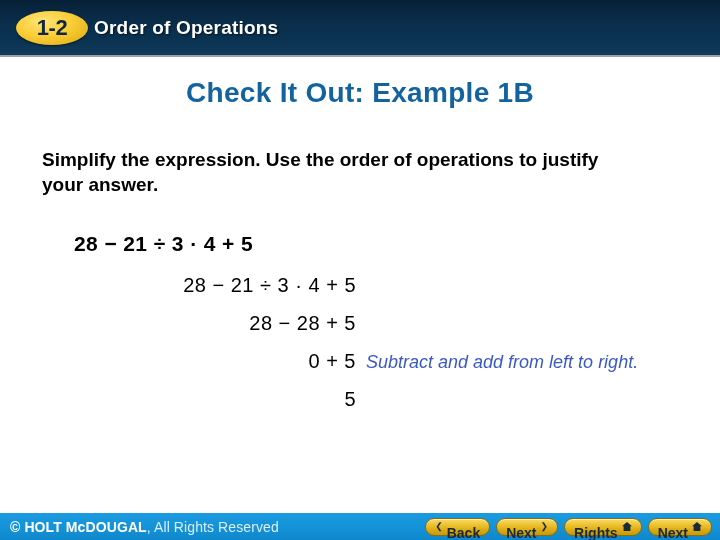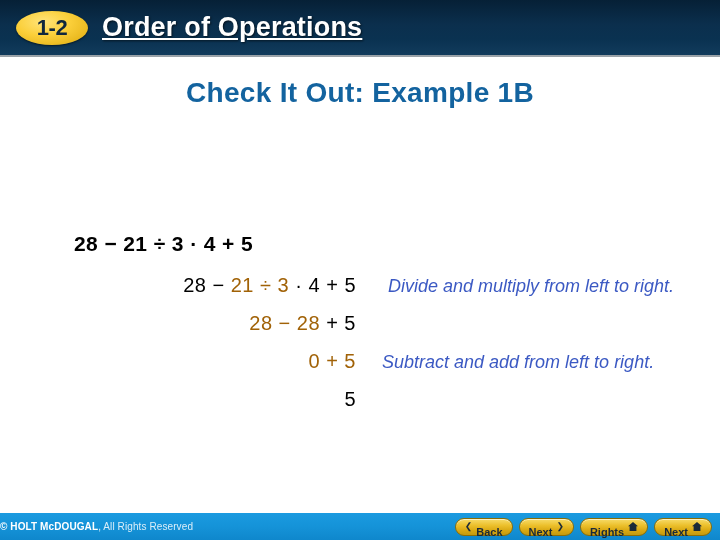--- a/index.html
+++ b/index.html
@@ -42,28 +42,27 @@
   }
   .badge-text {
     font-size: 22px;
     font-weight: bold;
     color: #10273d;
     letter-spacing: -0.5px;
     line-height: 1;
     text-align: right;
   }
   .header-title {
-    margin-left: 14px;
-    font-size: 27px;
+    margin-left: 6px;
+    font-size: 19px;
     font-weight: bold;
     color: #ffffff;
     letter-spacing: 0.2px;
     text-shadow: 1px 1px 2px rgba(0,0,0,0.6);
     white-space: nowrap;
-    text-decoration: underline;
   }
 
   
   .slide-body {
     position: absolute;
     left: 0; top: 57px;
     width: 720px;
     height: 456px;
     background: #ffffff;
   }
@@ -104,46 +103,47 @@
   }
   .step {
     text-align: right;
     font-size: 20px;
     color: #000000;
     line-height: 1;
     height: 38px;
     white-space: nowrap;
     letter-spacing: 0.5px;
   }
-  .hl { color: #a16207; }
+  .hl { color: #000000; }
 
   
   .note {
     position: absolute;
     font-style: italic;
     font-size: 18px;
     color: #3b59c3;
     line-height: 1.28;
     width: 300px;
   }
   .note-1 { left: 388px; top: 218px; }
-  .note-2 { left: 382px; top: 294px; }
+  .note-2 { left: 366px; top: 294px; }
 
   
   .footer {
     position: absolute;
     left: 0; top: 513px;
     width: 720px;
     height: 27px;
     background: linear-gradient(to bottom, #1b9ae0 0%, #1593d8 50%, #0f87cc 100%);
     display: flex;
     align-items: center;
   }
   .copyright {
-    font-size: 10px;
+    margin-left: 10px;
+    font-size: 14px;
     color: #dbeef9;
     white-space: nowrap;
     letter-spacing: 0.1px;
   }
   .copyright b {
     color: #ffffff;
     font-weight: bold;
   }
   .nav-buttons {
     position: absolute;
@@ -160,21 +160,21 @@
     box-shadow: inset 0 1px 0 rgba(255,255,255,0.6);
     display: flex;
     align-items: center;
     justify-content: center;
     gap: 4px;
     padding: 0 9px;
     box-sizing: border-box;
     cursor: pointer;
   }
   .nav-label {
-    font-size: 11px;
+    font-size: 14px;
     font-weight: bold;
     color: #1c2a38;
     white-space: nowrap;
     line-height: 1;
     margin-top: 12px;
   }
   .nav-ico {
     font-size: 9px;
     color: #1c2a38;
     line-height: 1;
@@ -189,39 +189,39 @@
   <div class="badge">
     <span class="badge-text">1-2</span>
   </div>
   <div class="header-title">Order of Operations</div>
 </div>
 
 <div class="slide-body">
 
   <div class="subtitle">Check It Out: Example 1B</div>
 
+  <div class="instructions">Simplify the expression. Use the order of operations to justify your answer.</div>
 
   <div class="main-expression">28 − 21 ÷ 3 · 4 + 5</div>
 
   <div class="work-area">
     <div class="step">
       <span>28 − </span><span class="hl">21 ÷ 3</span><span> · 4 + 5</span>
     </div>
     <div class="step">
       <span></span><span class="hl">28 − 28</span><span> + 5</span>
     </div>
     <div class="step">
       <span></span><span class="hl">0 + 5</span><span></span>
     </div>
     <div class="step">
       <span>5</span>
     </div>
   </div>
 
-  <div class="note note-1">Divide and multiply from left to right.</div>
   <div class="note note-2">Subtract and add from left to right.</div>
 
 </div>
 
 <div class="footer">
   <div class="copyright">
     <b>© HOLT McDOUGAL</b><span>, All Rights Reserved</span>
   </div>
 
   <div class="nav-buttons">

